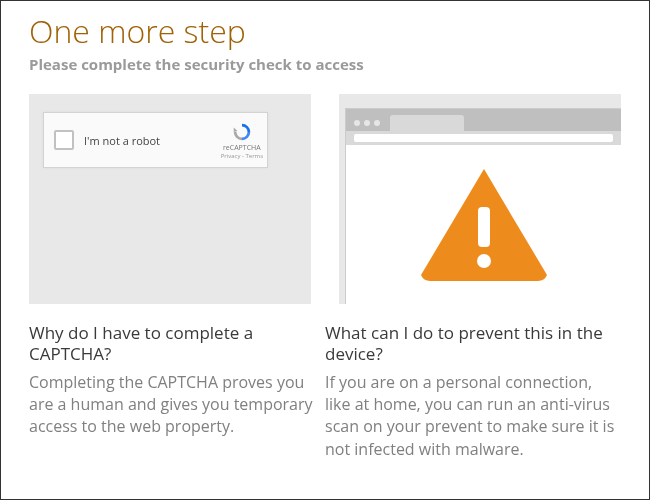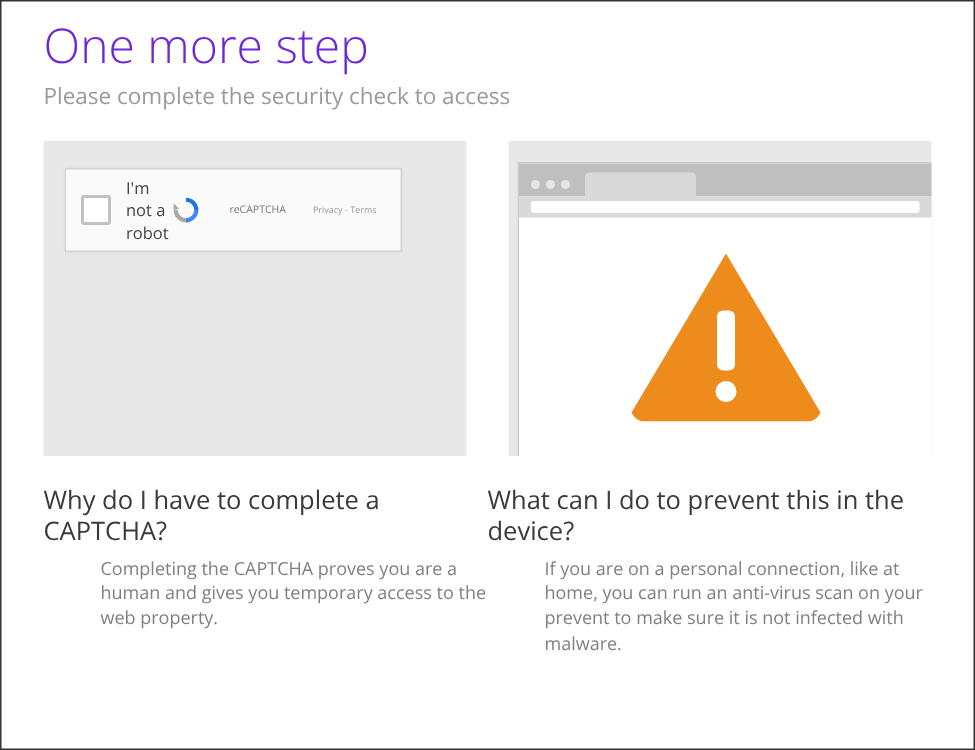--- a/index.html
+++ b/index.html
@@ -10,26 +10,26 @@
     border: 1px solid #333;
     background: #fff;
     overflow: hidden;
   }
   .page {
     padding: 8px 28px 0 28px;
   }
   .title {
     font-size: 32px;
     font-weight: 300;
-    color: #6d28d9;
+    color: #a16207;
     margin-bottom: 2px;
   }
   .subtitle {
     font-size: 15px;
-    font-weight: 400;
+    font-weight: 700;
     color: #9a9a9a;
     margin-bottom: 20px;
   }
   .panels {
     display: flex;
     gap: 28px;
   }
   .panel {
     flex: 1;
     background: #e8e8e8;
@@ -38,43 +38,43 @@
   }
   
   .captcha-box {
     background: #fafafa;
     border: 1px solid #d3d3d3;
     width: 225px;
     height: 56px;
     margin: 18px 0 0 14px;
     display: flex;
     align-items: center;
-    padding: 0 16px 0 10px;
+    padding: 0 4px 0 10px;
     box-shadow: 0 0 3px rgba(0,0,0,0.06);
   }
   .captcha-check {
     width: 20px;
     height: 20px;
     border: 2px solid #c1c1c1;
     border-radius: 2px;
     background: #fff;
     flex: 0 0 auto;
     cursor: pointer;
   }
   .captcha-label {
     font-size: 11px;
     color: #444;
     margin-left: 10px;
     flex: 1;
   }
   .captcha-brand {
     display: flex;
-    flex-direction: row;
-    align-items: center;
-    gap: 18px;
+    flex-direction: column;
+    align-items: center;
+    gap: 0;
   }
   .captcha-logo svg { display: block; }
   .captcha-brand-name {
     font-size: 7px;
     color: #777;
   }
   .captcha-terms {
     font-size: 6px;
     color: #999;
     text-align: right;
@@ -141,24 +141,23 @@
   }
   .info-col { flex: 1; }
   .info-title {
     font-size: 17px;
     font-weight: 400;
     color: #3a3a3a;
     margin-bottom: 6px;
     line-height: 1.25;
   }
   .info-body {
-    font-size: 12px;
+    font-size: 16px;
     color: #808080;
     line-height: 1.4;
-    margin-left: 38px;
   }
 </style>
 </head>
 <body>
 
 <div class="page">
   <h1 class="title">One more step</h1>
   <div class="subtitle">Please complete the security check to access</div>
 
   <div class="panels">

